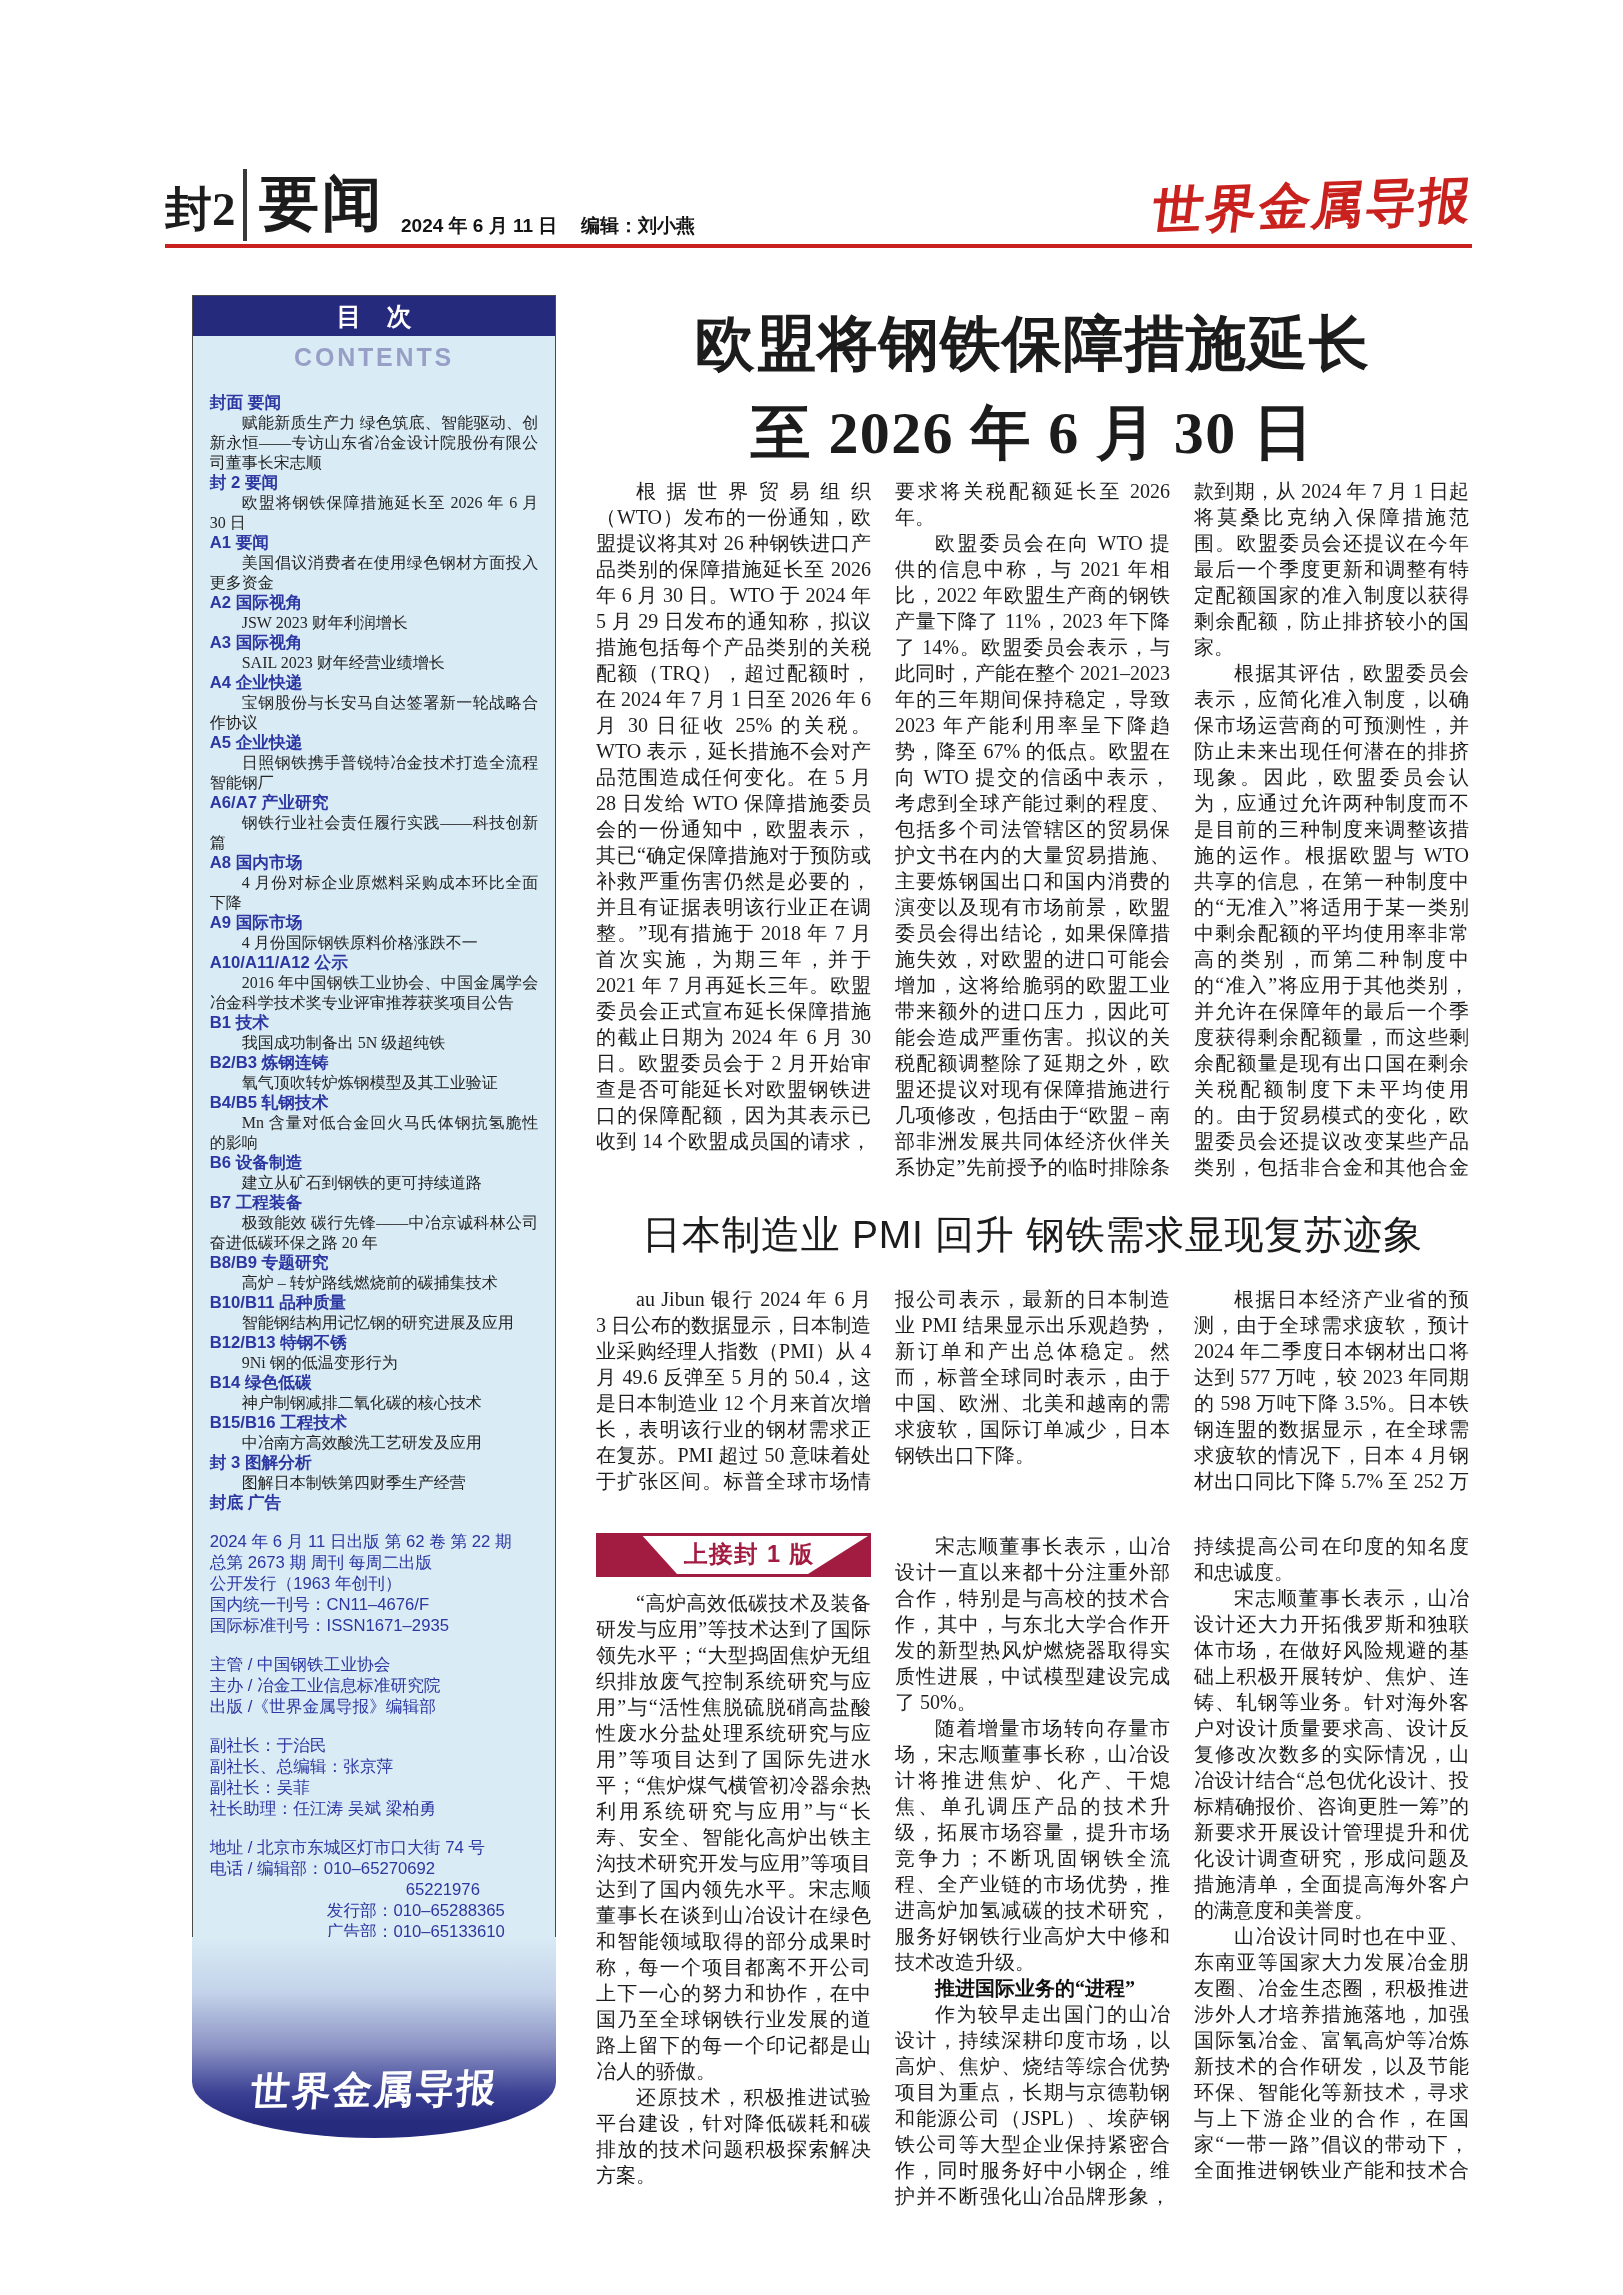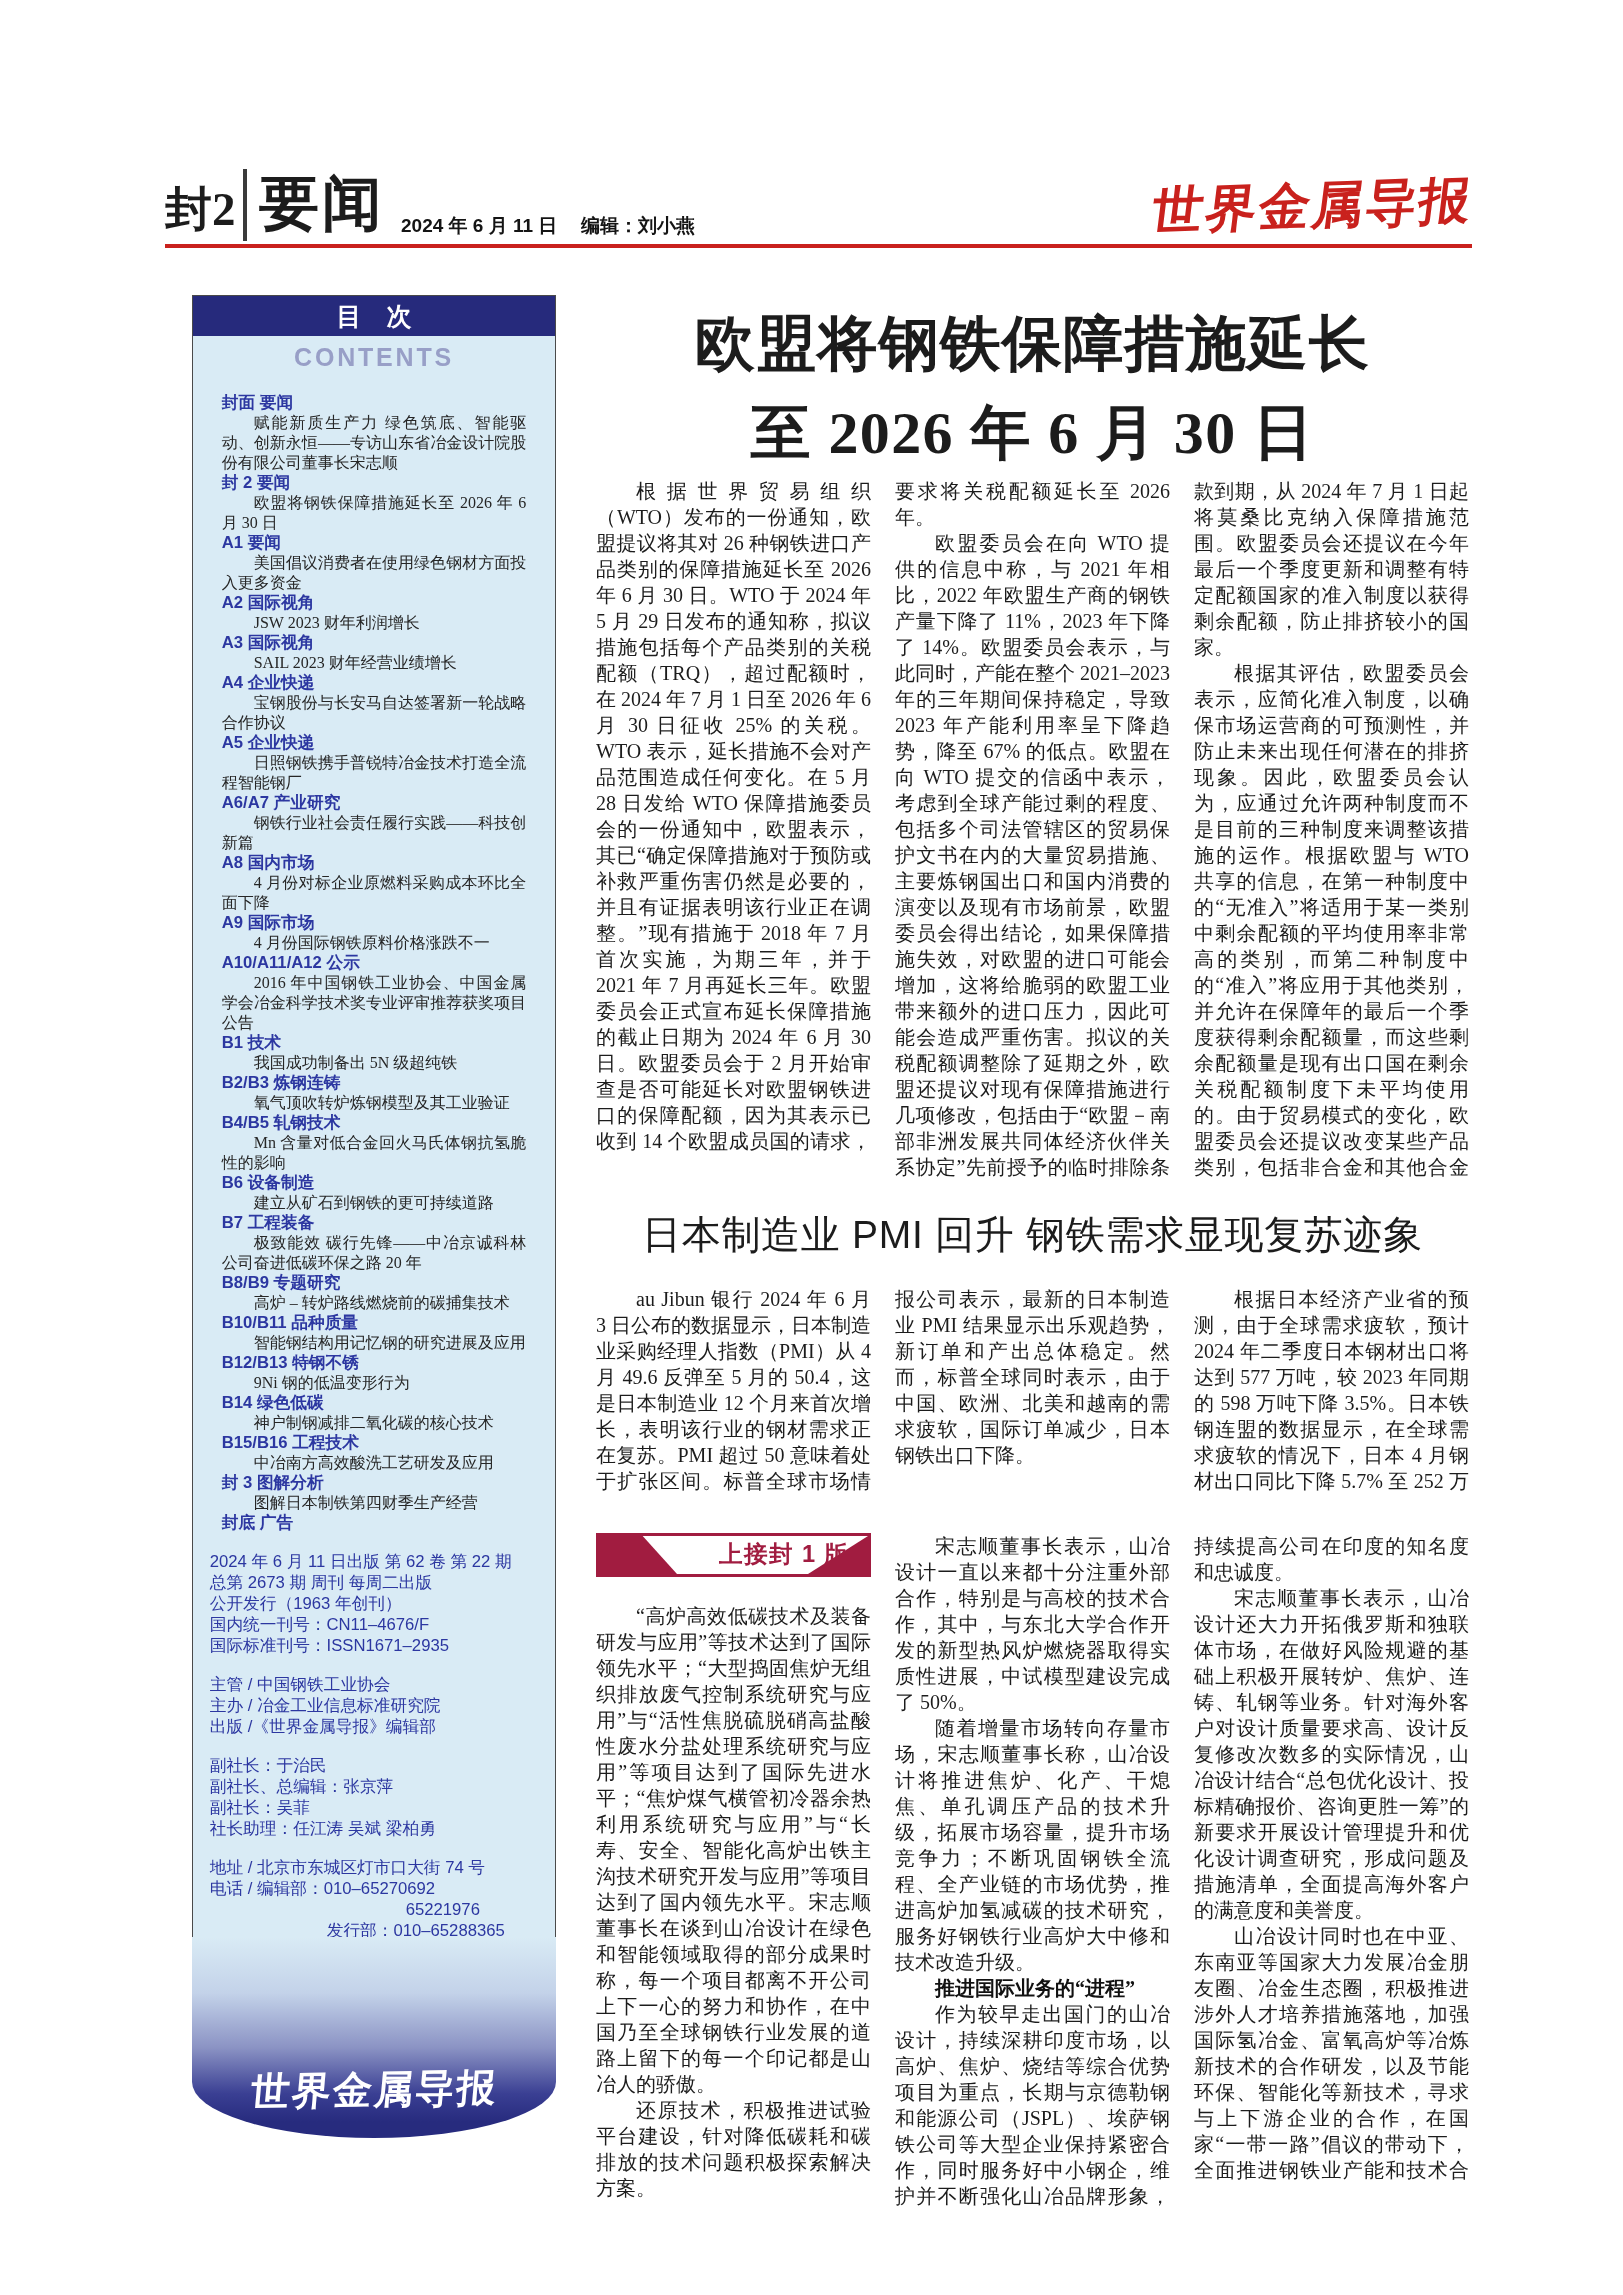--- a/index.html
+++ b/index.html
@@ -24,21 +24,21 @@
   .red-rule{position:absolute;left:165px;top:244px;width:1307px;height:3.5px;background:#c9211d;}
 
   
   .sidebar{position:absolute;left:192px;top:295px;width:364px;height:1845px;}
   .sidebar-box{border:1.4px solid #4a4a4a;border-bottom:none;box-sizing:border-box;}
   .toc-header{height:40px;background:#262a7c;color:#ffffff;text-align:center;
     font-family:"Liberation Sans","DejaVu Sans",sans-serif;font-weight:bold;font-size:25px;line-height:40px;}
   .toc-body{background:#d9ebf5;height:1601px;box-sizing:border-box;padding:5.6px 16.7px 0;overflow:hidden;}
   .contents-label{text-align:center;font-family:"Liberation Sans","DejaVu Sans",sans-serif;
     font-weight:bold;font-size:25px;letter-spacing:2.8px;color:#989fc7;margin-top:1.4px;}
-  .toc-list{margin:21px 12px 0;padding:0;list-style:none;}
+  .toc-list{margin:21px 0 0;padding:0;list-style:none;}
   .toc-section{font-family:"Liberation Sans","DejaVu Sans",sans-serif;font-weight:bold;
     font-size:16.7px;line-height:20px;color:#2c37a1;}
   .toc-title{margin:0;font-size:16px;line-height:20px;color:#262626;text-indent:2em;text-align:justify;}
   .pub{margin-top:18px;font-family:"Liberation Sans","DejaVu Sans",sans-serif;
     font-size:16.7px;line-height:21px;color:#2c37a1;}
   .pub-block{margin-bottom:18px;}
   .pub-block p{margin:0;}
   .pub-block p.ind1{padding-left:117px;}
   .pub-block p.ind2{padding-left:196px;}
   .sidebar-footer{height:201px;
@@ -55,23 +55,23 @@
     font-size:39px;font-weight:normal;letter-spacing:0.7px;}
   .cols{column-count:3;column-gap:24px;column-fill:auto;
     font-size:20px;line-height:26px;text-align:justify;overflow:hidden;}
   .cols p{margin:0;text-indent:2em;}
   .article1{top:478px;height:702px;}
   .article2{top:1286px;height:217px;}
   .bottom{top:1533px;height:684px;}
 
   .continued-banner{
     box-sizing:border-box;width:100%;height:44px;border:3.5px solid #a11c40;background:#ffffff;
-    position:relative;margin-bottom:26px;break-inside:avoid;
+    position:relative;margin-bottom:13px;break-inside:avoid;
     font-family:"Liberation Sans","DejaVu Sans",sans-serif;font-weight:bold;font-size:23.6px;
-    color:#a11c40;line-height:37px;padding-left:120px;letter-spacing:1.4px;
+    color:#a11c40;line-height:37px;padding-left:85px;letter-spacing:1.4px;
   }
   .continued-banner::before{content:"";position:absolute;left:0;top:0;bottom:0;width:78px;
     background:#a11c40;clip-path:polygon(0 0,56% 0,100% 100%,0 100%);}
   .continued-banner::after{content:"";position:absolute;right:0;top:0;bottom:0;width:60px;
     background:#a11c40;clip-path:polygon(100% 0,100% 100%,0 100%);}
   .subhead{font-family:Liberation Serif, serif;font-weight:bold;color:#111;}
 </style>
 </head>
 <body>
 

